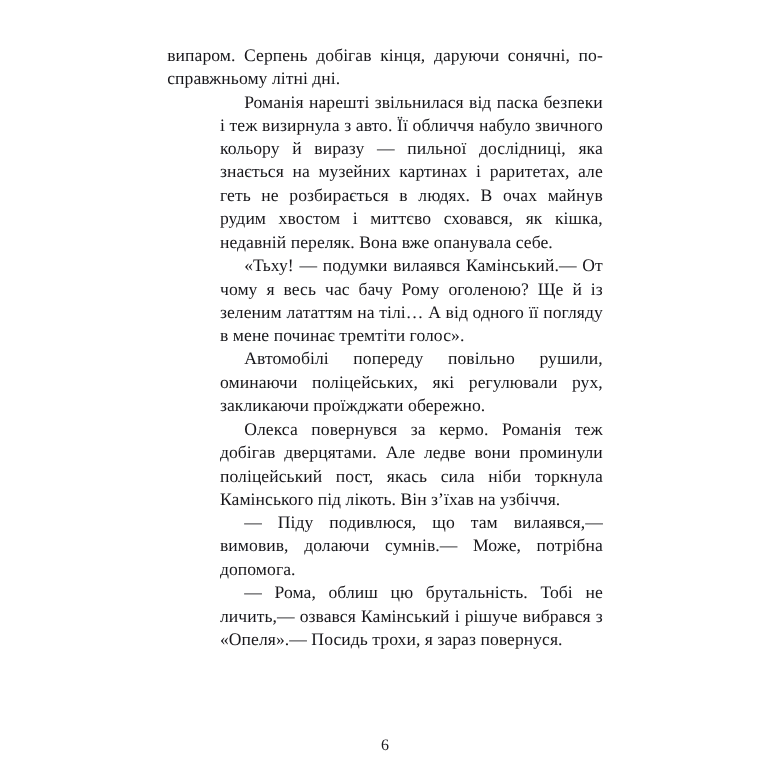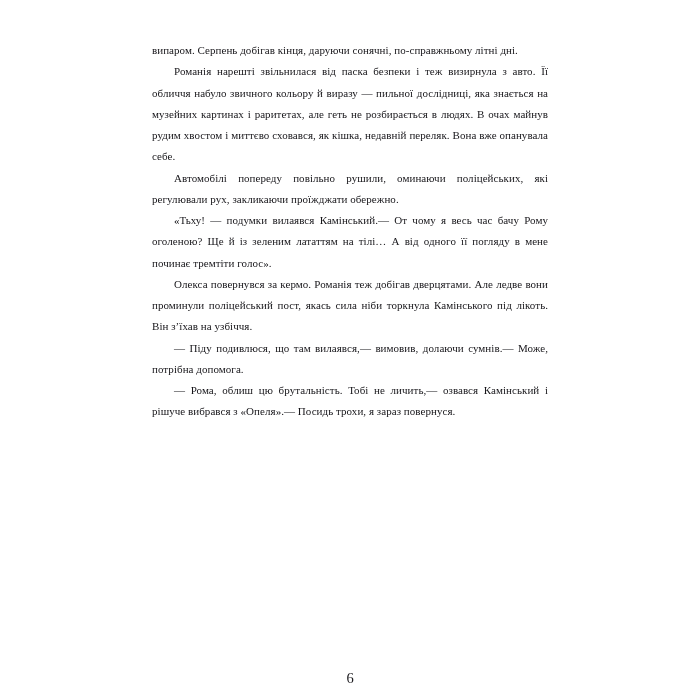--- a/index.html
+++ b/index.html
@@ -24,30 +24,31 @@
   }
   #text-block {
     position: absolute;
     left: 152px;
     top: 40px;
     width: 396px;
   }
   .para {
     margin: 0;
     padding: 0;
-    font-size: 11px;
+    font-size: 16px;
     line-height: 21.25px;
     text-align: justify;
     text-justify: inter-word;
     letter-spacing: 0.05px;
     word-spacing: 0px;
     hyphens: none;
   }
   .para.indent {
     text-indent: 22px;
+    margin-left: 48px;
   }
   #page-number {
     position: absolute;
     left: 0;
     top: 668px;
     width: 700px;
     text-align: center;
     font-size: 14.5px;
     line-height: 20px;
     color: #1b1a1e;
@@ -55,22 +56,22 @@
   }
 </style>
 </head>
 <body>
 
 <div id="page">
 
   <div id="text-block">
     <p class="para">випаром. Серпень добігав кінця, даруючи сонячні, по-справжньому літні дні.</p>
     <p class="para indent">Романія нарешті звільнилася від паска безпеки і теж визирнула з авто. Її обличчя набуло звичного кольору й виразу — пильної дослідниці, яка знається на музейних картинах і раритетах, але геть не розбирається в людях. В очах майнув рудим хвостом і миттєво сховався, як кішка, недавній переляк. Вона вже опанувала себе.</p>
+    <p class="para indent">«Тьху! — подумки вилаявся Камінський.— От чому я весь час бачу Рому оголеною? Ще й із зеленим лататтям на тілі… А від одного її погляду в мене починає тремтіти голос».</p>
     <p class="para indent">Автомобілі попереду повільно рушили, оминаючи поліцейських, які регулювали рух, закликаючи проїжджати обережно.</p>
-    <p class="para indent">«Тьху! — подумки вилаявся Камінський.— От чому я весь час бачу Рому оголеною? Ще й із зеленим лататтям на тілі… А від одного її погляду в мене починає тремтіти голос».</p>
     <p class="para indent">Олекса повернувся за кермо. Романія теж добігав дверцятами. Але ледве вони проминули поліцейський пост, якась сила ніби торкнула Камінського під лікоть. Він з’їхав на узбіччя.</p>
     <p class="para indent">— Піду подивлюся, що там вилаявся,— вимовив, долаючи сумнів.— Може, потрібна допомога.</p>
     <p class="para indent">— Рома, облиш цю брутальність. Тобі не личить,— озвався Камінський і рішуче вибрався з «Опеля».— Посидь трохи, я зараз повернуся.</p>
 
   </div>
 
   <div id="page-number">6</div>
 
 </div>
 

